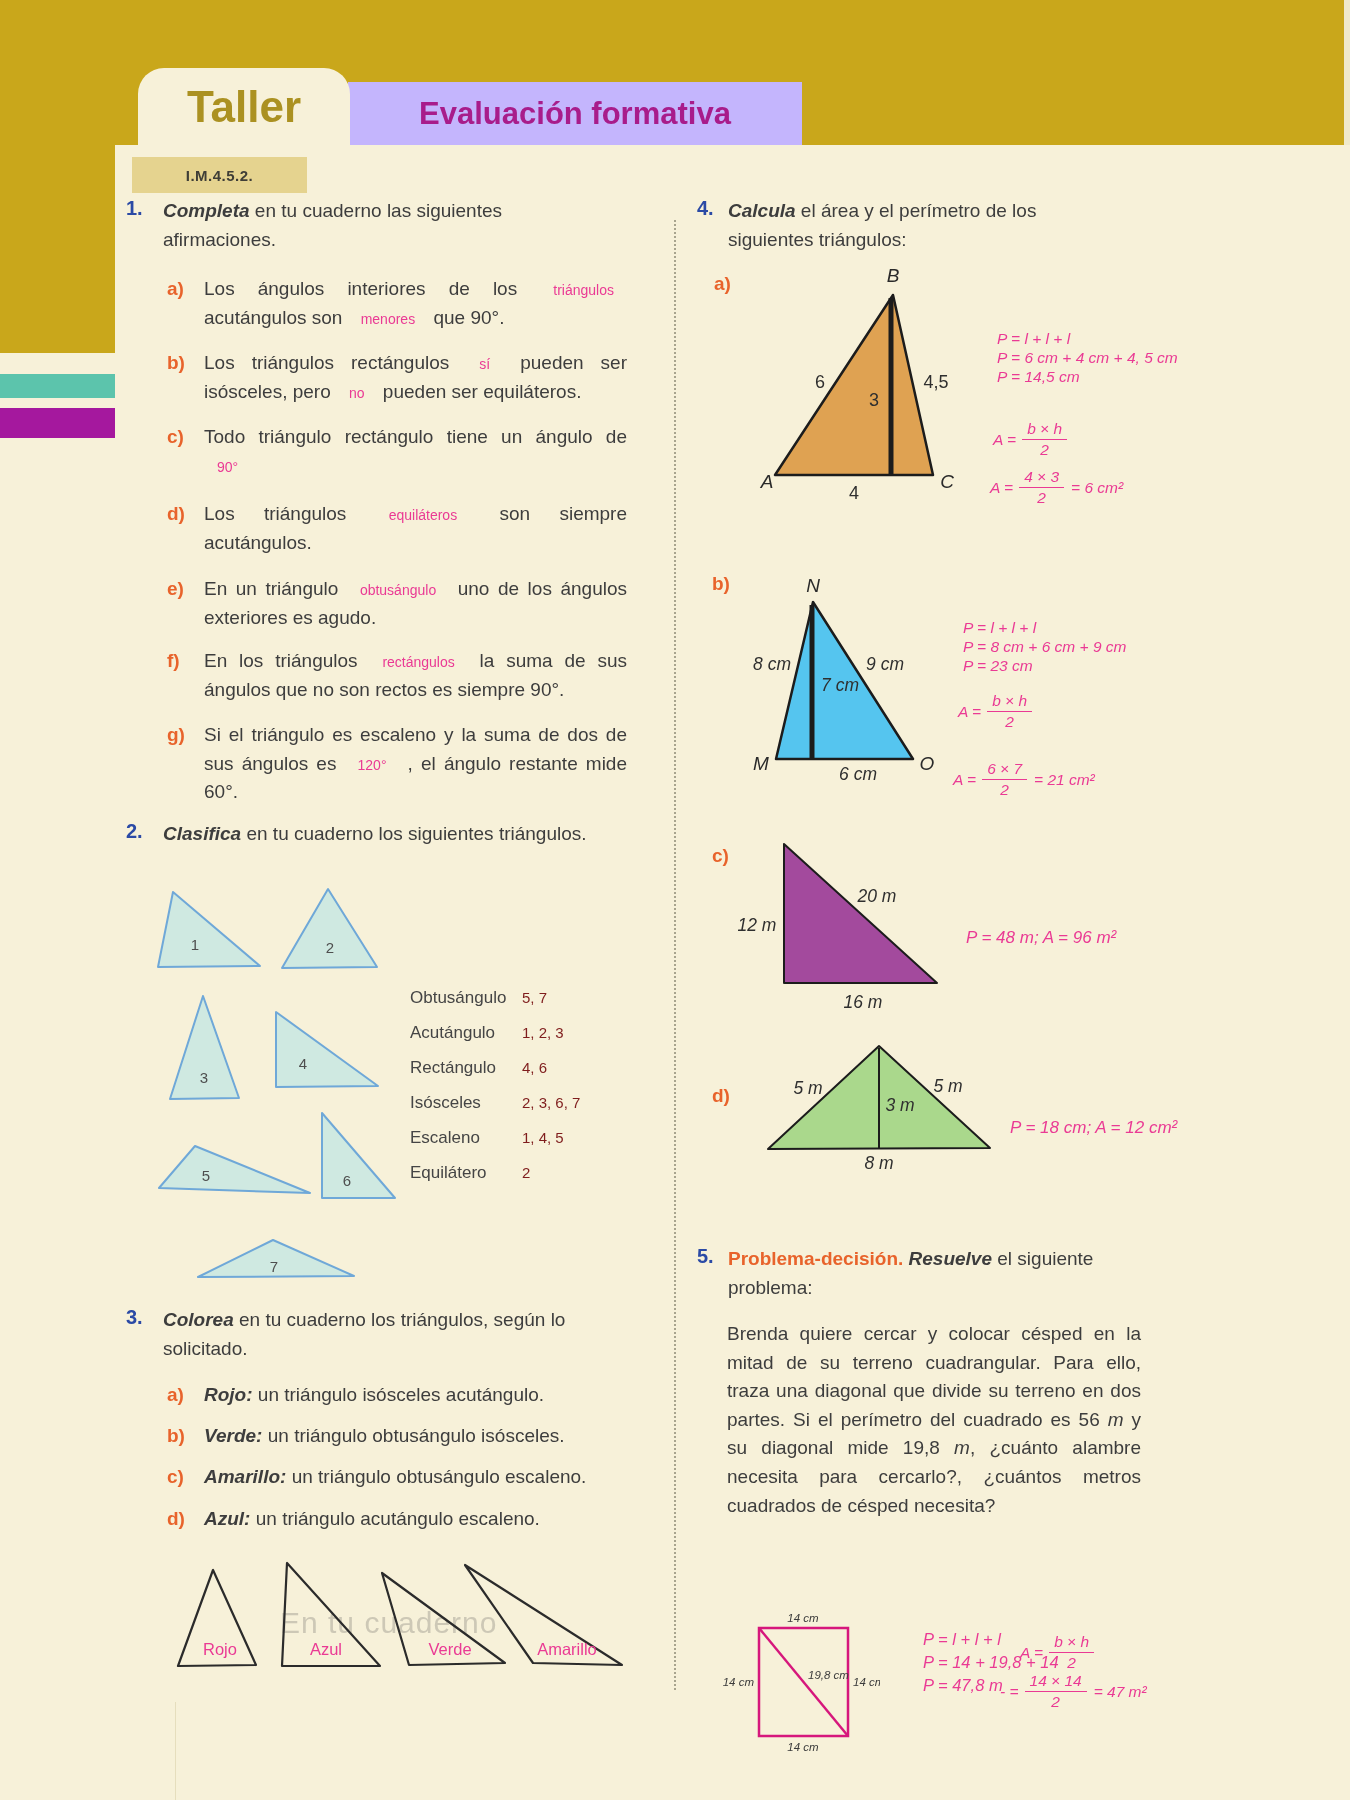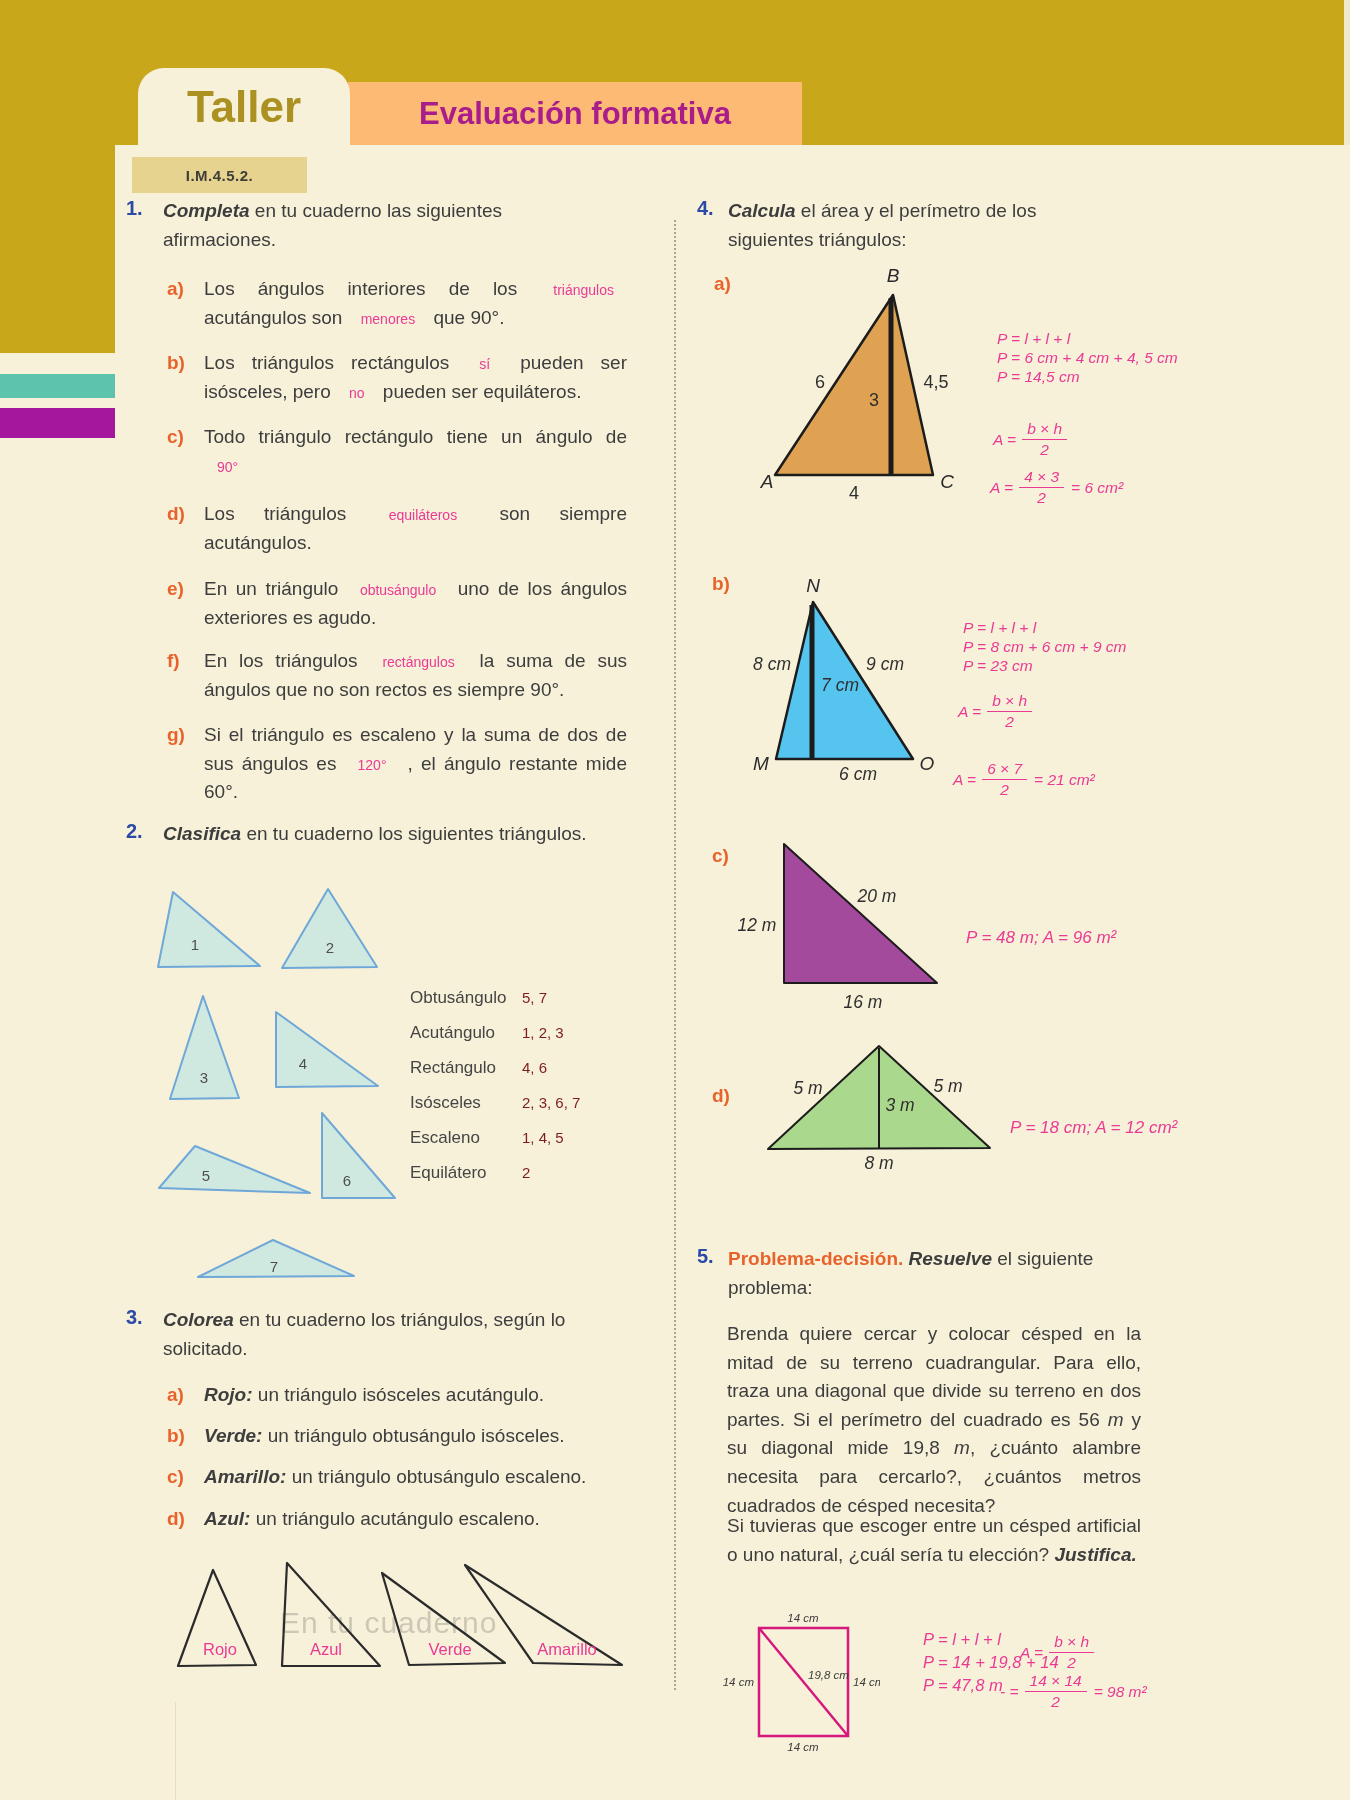--- a/index.html
+++ b/index.html
@@ -5,21 +5,21 @@
   html,body{margin:0;padding:0;background:#f7f1d9;}
   .page{position:relative;width:1350px;height:1800px;background:#f7f1d9;
         font-family:"Liberation Sans",sans-serif;color:#3d3d3d;overflow:hidden;}
   .abs{position:absolute;}
   
   .top-band{left:0;top:0;width:1350px;height:145px;background:#c9a71b;}
   .left-band{left:0;top:0;width:115px;height:353px;background:#c9a71b;}
   .teal-bar{left:0;top:374px;width:115px;height:24px;background:#5cc4ac;}
   .magenta-bar{left:0;top:408px;width:115px;height:30px;background:#a5189e;}
   .right-stripe{left:1344px;top:0;width:6px;height:145px;background:#f0eacb;}
-  .title-band{left:348px;top:82px;width:454px;height:63px;background:#fdba74;
+  .title-band{left:348px;top:82px;width:454px;height:63px;background:#c4b5fd;
               display:flex;align-items:center;justify-content:center;}
   .title-band span{font-size:31px;font-weight:bold;color:#a81c8b;}
   .tab{left:138px;top:68px;width:212px;height:77px;background:#f7f1d9;
        border-radius:26px 26px 0 0;display:flex;align-items:center;justify-content:center;}
   .tab span{font-size:44px;font-weight:bold;color:#ab9121;}
   .im-box{left:132px;top:157px;width:175px;height:36px;background:#e5d38f;
           display:flex;align-items:center;justify-content:center;}
   .im-box span{font-size:15px;font-weight:bold;color:#3f3e37;letter-spacing:.5px;}
   .divider{left:674px;top:220px;height:1470px;width:0;border-left:2px dotted #a8a48e;}
   
@@ -312,21 +312,20 @@
     </g>
   </svg>
   <div class="abs answer-line" style="left:1010px;top:1118px;text-align:right;">P = 18 cm; A = 12 cm²</div>
 
   <div class="abs ex-head" style="left:697px;top:1245px;width:430px;">
     <span class="ex-num w31">5.</span>
     <span class="ex-intro"><span class="r-o">Problema-decisión.</span><span class="r-n"> </span><span class="r-b">Resuelve</span><span class="r-n"> el siguiente problema:</span></span>
   </div>
 
   <div class="abs" style="left:727px;top:1320px;width:414px;font-size:19px;line-height:28.6px;text-align:justify;"><span class="r-n">Brenda quiere cercar y colocar césped en la mitad de su terreno cuadrangular. Para ello, traza una diagonal que divide su terreno en dos partes. Si el perímetro del cuadrado es 56 </span><span class="r-i">m</span><span class="r-n"> y su diagonal mide 19,8 </span><span class="r-i">m</span><span class="r-n">, ¿cuánto alambre necesita para cercarlo?, ¿cuántos metros cuadrados de césped necesita?</span></div>
-  <div class="abs" style="left:727px;top:1512px;width:414px;font-size:19px;line-height:28.6px;text-align:justify;"><span class="r-n">Si tuvieras que escoger entre un césped artificial o uno natural, ¿cuál sería tu elección? </span><span class="r-b">Justifica.</span></div>
 
   <svg class="abs" style="left:700px;top:1605px;" width="180" height="150" viewBox="0 0 180 150">
     <rect x="59" y="23" width="89" height="108" fill="none" stroke="#d6177c" stroke-width="2.5"></rect>
     <line x1="59" ине="" y1="23" x2="148" y2="131" stroke="#d6177c" stroke-width="2.5"></line>
     <text class="sq-lab" x="103" y="17" text-anchor="middle">14 cm</text>
     <text class="sq-lab" x="54" y="81" text-anchor="end">14 cm</text>
     <text class="sq-lab" x="153" y="81" text-anchor="start">14 cm</text>
     <text class="sq-lab" x="103" y="146" text-anchor="middle">14 cm</text>
     <text class="sq-lab" x="108" y="74" text-anchor="start">19,8 cm</text>
   </svg>
@@ -342,21 +341,21 @@
       <span class="fnum">b × h</span>
       <span class="fden">2</span>
     </span>
   </div>
   <div class="abs formula" style="left:1000px;top:1672px;">
     <span class="lead">- =</span>
     <span class="frac">
       <span class="fnum">14 × 14</span>
       <span class="fden">2</span>
     </span>
-    <span class="result">= 98  m²</span>
+    <span class="result">= 47  m²</span>
   </div>
 
   <div class="abs footer-block">
     <span>150</span>
   </div>
   <div class="abs footer-line"></div>
 
 </div>
 
 </body></html>

